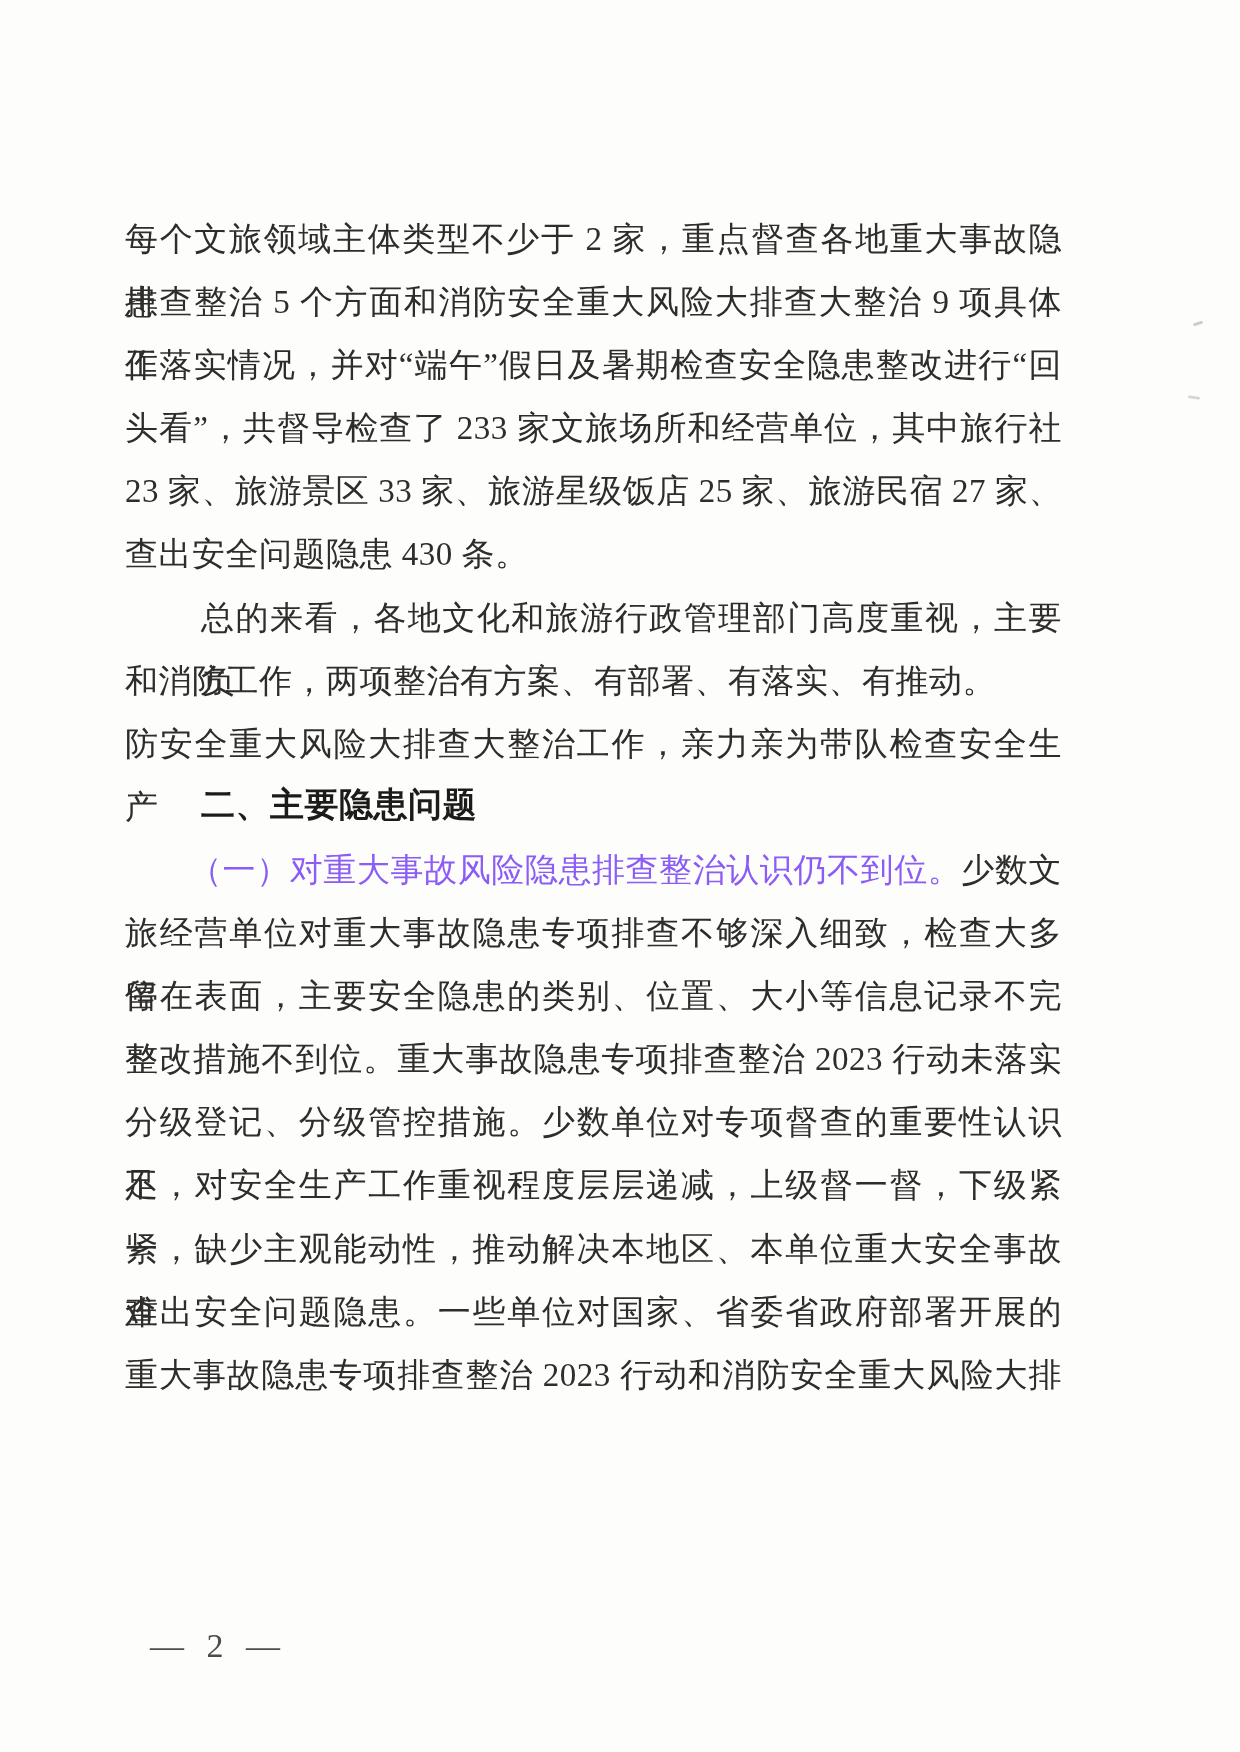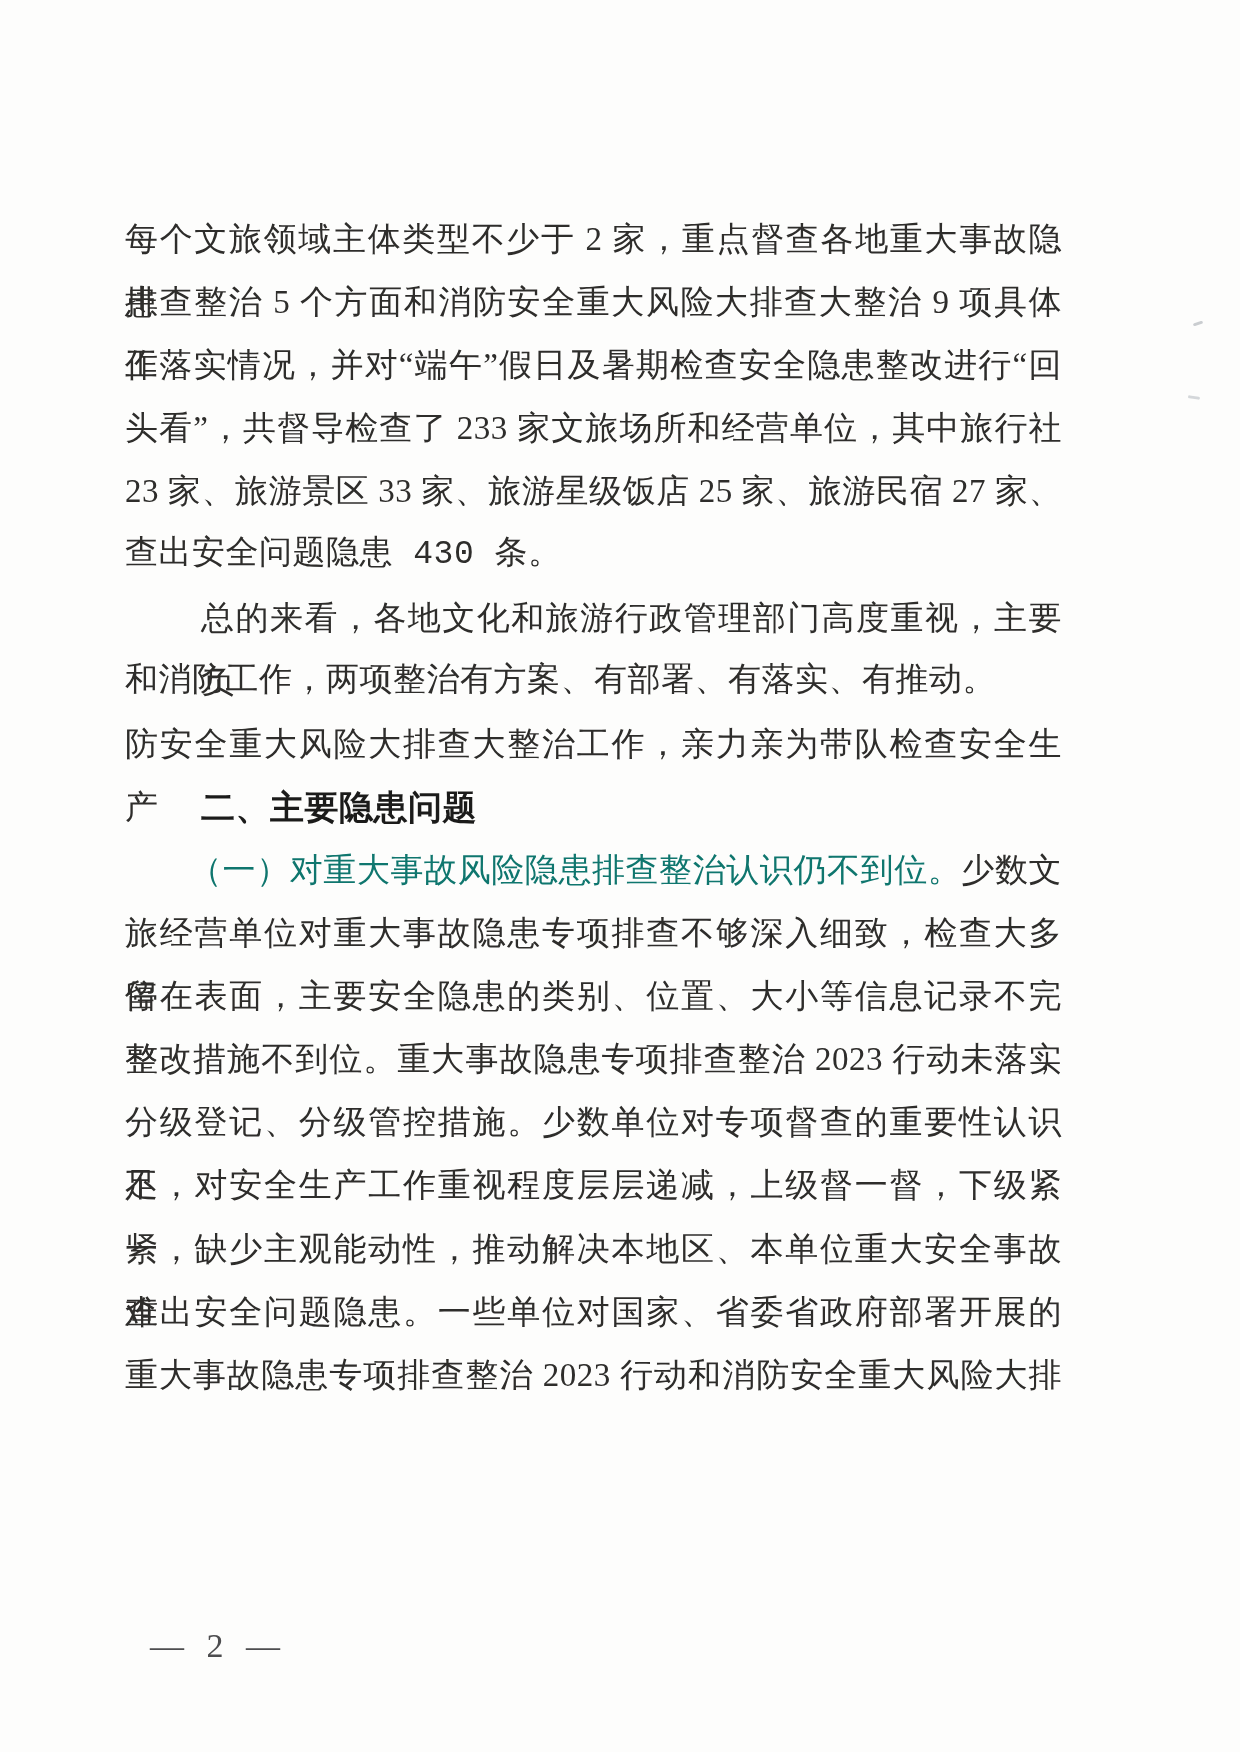--- a/index.html
+++ b/index.html
@@ -17,31 +17,31 @@
     left:125px;top:208px;width:937px;
   }
   .line{
     height:63.1px;
     line-height:63.1px;
     font-size:33px;
     letter-spacing:0.5px;
     white-space:normal;
   }
   .j{ text-align:justify; text-align-last:justify; }
-  .last{ text-align:left; text-align-last:left;font-family:Liberation Mono, monospace; }
+  .last{ text-align:left; text-align-last:left; }
   .indent{ padding-left:76px; }
   .indent-sub{ padding-left:64px; }
   .heading{
-    font-family:Liberation Sans, sans-serif;
+    font-family:Liberation Mono, monospace;
     font-weight:bold;
     font-size:34px;
     color:#1b1b1a;
     text-align:left; text-align-last:left;
   }
-  .kaiti{ color:#0f766e;margin-top:38px; }
+  .kaiti{ color:#8b5cf6;margin-top:38px; }
   .footer{
     position:absolute;
     left:150px;top:1627px;
     font-size:34px;
     color:#4d4d4f;
     letter-spacing:7px;
     white-space:nowrap;
   }
   .artifact{
     position:absolute;

